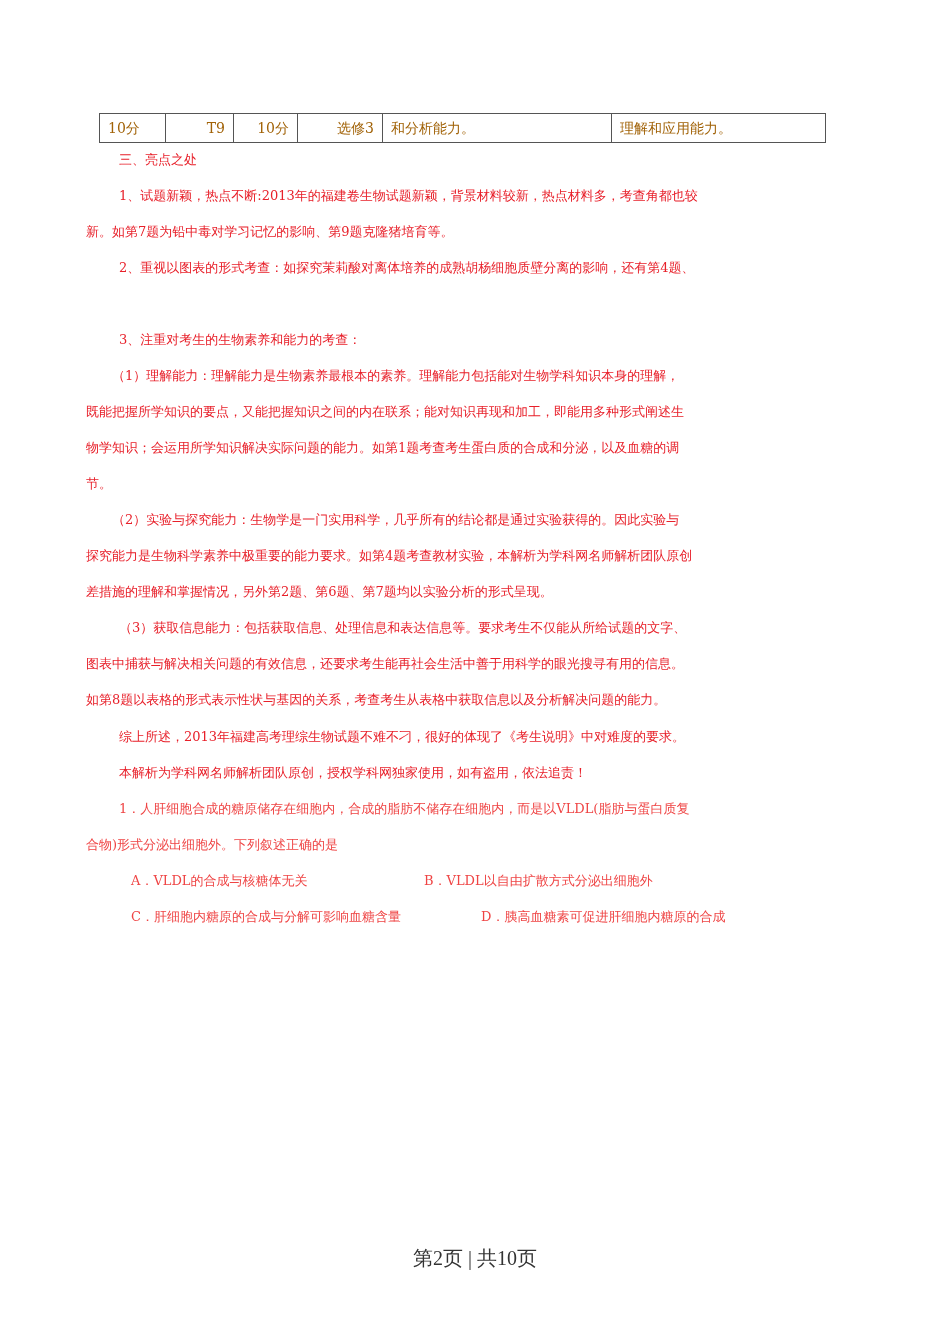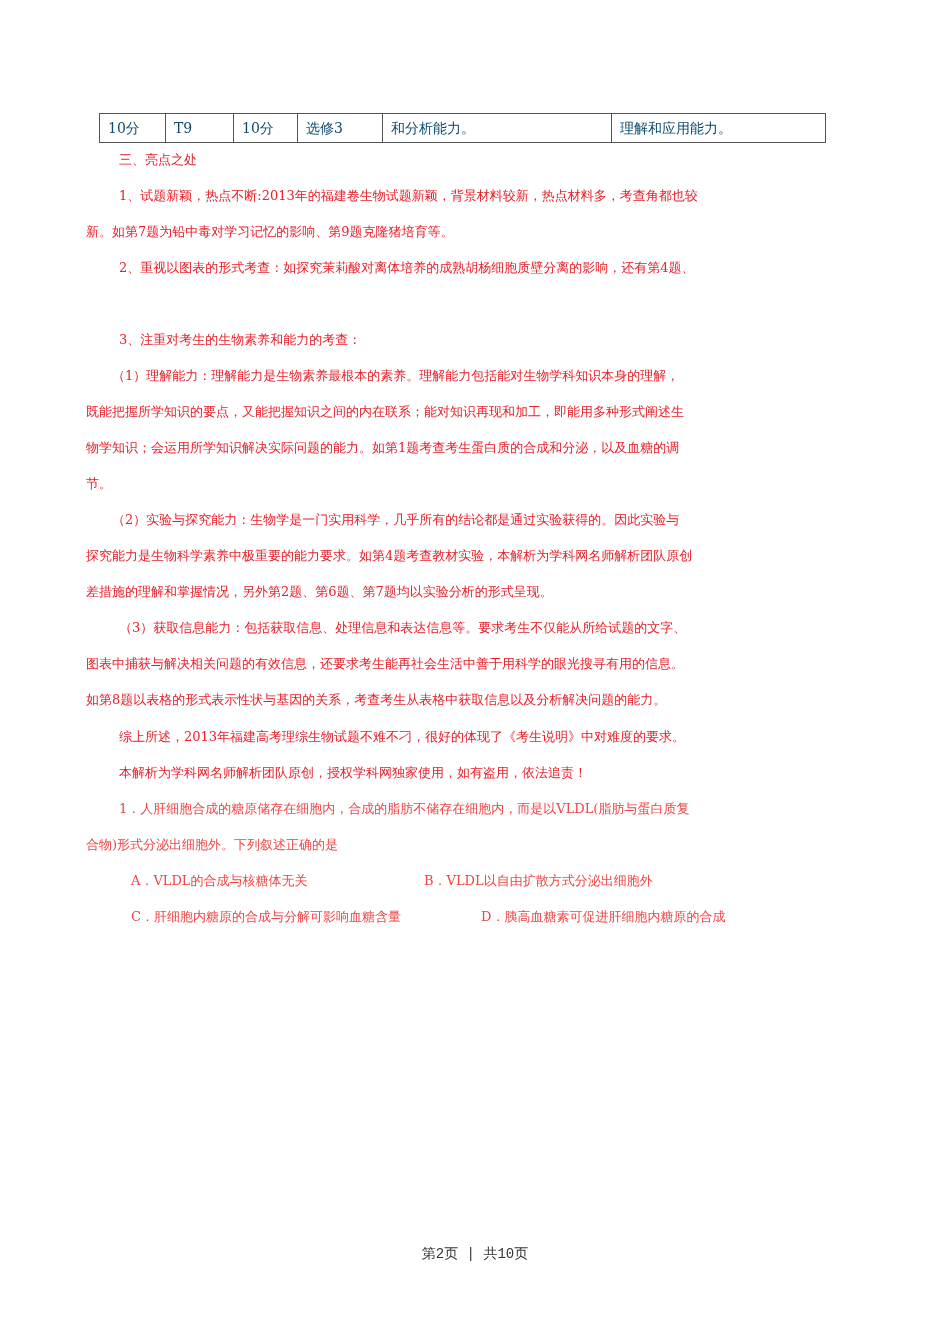--- a/index.html
+++ b/index.html
@@ -2,28 +2,28 @@
 <html><head>
 <meta charset="utf-8">
 <style>
   html, body { margin: 0; padding: 0; background: #ffffff; }
   body { width: 950px; height: 1344px; position: relative; overflow: hidden;
          font-family: "DejaVu Serif", "Liberation Serif", serif; }
   .page { position: absolute; left: 0; top: 0; width: 950px; height: 1344px; }
   table.score { position: absolute; left: 99px; top: 113px; width: 726px;
                 border-collapse: collapse; table-layout: fixed; }
   table.score td { border: 1px solid #555; height: 28px; padding: 0 8px;
-                   color: #0c4a6e; font-size: 14px; line-height: 28px;
+                   color: #a16207; font-size: 14px; line-height: 28px;
                    vertical-align: middle; white-space: nowrap; overflow: hidden; }
-  table.score td.c { text-align: left; }
+  table.score td.c { text-align: right; }
   .line { position: absolute; font-size: 13px; white-space: nowrap; line-height: 20px; }
   .red { color: #e8202a; }
   .black { color: #ef4444; }
   .footer { position: absolute; left: 0; width: 950px; top: 1245px; text-align: center;
-            font-size: 14px; color: #333; font-family: Liberation Mono, monospace; }
+            font-size: 20px; color: #333; font-family: Liberation Serif, serif; }
 </style>
 </head>
 <body>
 
 <div class="page">
 
   <table class="score">
     <colgroup>
       <col style="width:66px">
         <col style="width:68px">

